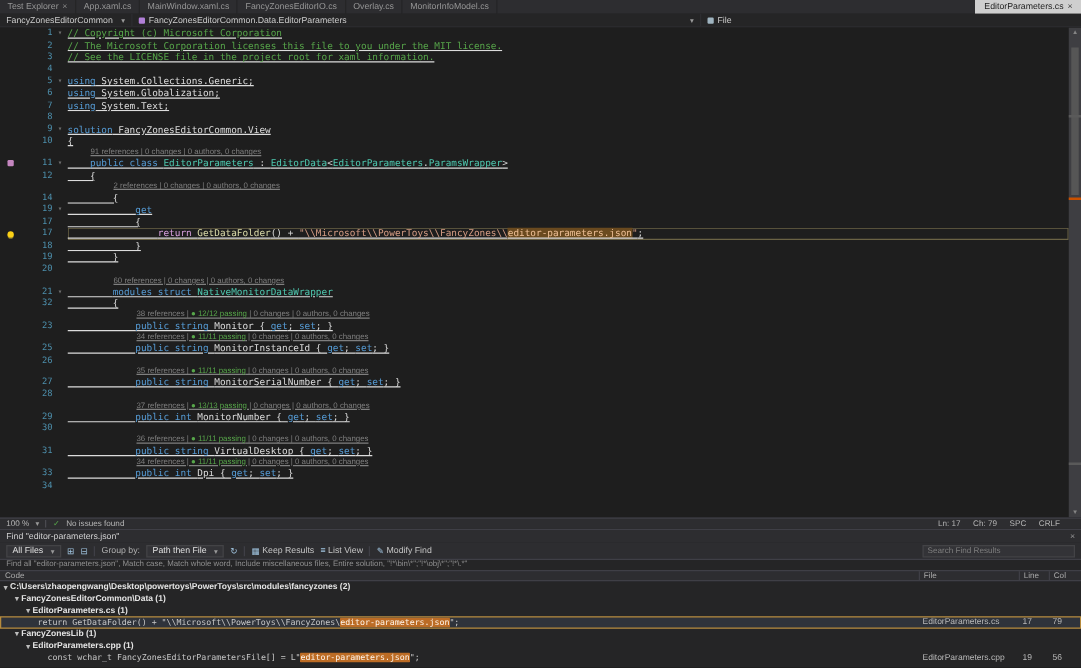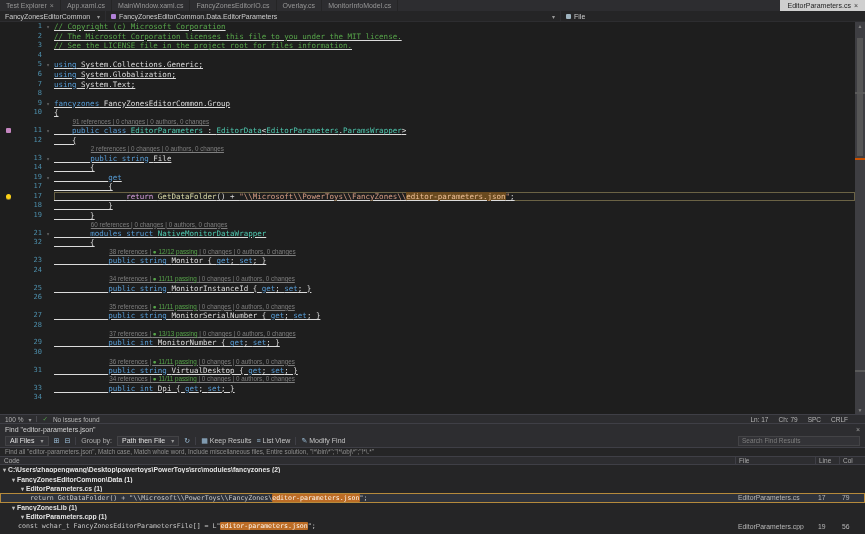--- a/index.html
+++ b/index.html
@@ -136,45 +136,44 @@
     <div class="nav-sec nav-member">
       <span class="glyph-sq glyph-member"></span>
       <span>File</span>
     </div>
   </div>
 
   <div class="editor-wrap">
     <div class="editor-code">
         <div class="code-row"><span class="gutter"><span class="margin"></span><span class="lnum">1</span><span class="fold">▾</span></span><span class="codetext"><span class="tk-cm">// Copyright (c) Microsoft Corporation</span></span></div>
         <div class="code-row"><span class="gutter"><span class="margin"></span><span class="lnum">2</span><span class="fold"></span></span><span class="codetext"><span class="tk-cm">// The Microsoft Corporation licenses this file to you under the MIT license.</span></span></div>
-        <div class="code-row"><span class="gutter"><span class="margin"></span><span class="lnum">3</span><span class="fold"></span></span><span class="codetext"><span class="tk-cm">// See the LICENSE file in the project root for files information.</span></span></div>
+        <div class="code-row"><span class="gutter"><span class="margin"></span><span class="lnum">3</span><span class="fold"></span></span><span class="codetext"><span class="tk-cm">// See the LICENSE file in the project root for xaml information.</span></span></div>
         <div class="code-row"><span class="gutter"><span class="margin"></span><span class="lnum">4</span><span class="fold"></span></span><span class="codetext"></span></div>
         <div class="code-row"><span class="gutter"><span class="margin"></span><span class="lnum">5</span><span class="fold">▾</span></span><span class="codetext"><span class="tk-kw">using</span><span class="tk-pl"> System.Collections.Generic;</span></span></div>
         <div class="code-row"><span class="gutter"><span class="margin"></span><span class="lnum">6</span><span class="fold"></span></span><span class="codetext"><span class="tk-kw">using</span><span class="tk-pl"> System.Globalization;</span></span></div>
         <div class="code-row"><span class="gutter"><span class="margin"></span><span class="lnum">7</span><span class="fold"></span></span><span class="codetext"><span class="tk-kw">using</span><span class="tk-pl"> System.Text;</span></span></div>
         <div class="code-row"><span class="gutter"><span class="margin"></span><span class="lnum">8</span><span class="fold"></span></span><span class="codetext"></span></div>
-        <div class="code-row"><span class="gutter"><span class="margin"></span><span class="lnum">9</span><span class="fold">▾</span></span><span class="codetext"><span class="tk-kw">fancyzones</span><span class="tk-pl"> FancyZonesEditorCommon.Group</span></span></div>
+        <div class="code-row"><span class="gutter"><span class="margin"></span><span class="lnum">9</span><span class="fold">▾</span></span><span class="codetext"><span class="tk-kw">solution</span><span class="tk-pl"> FancyZonesEditorCommon.View</span></span></div>
         <div class="code-row"><span class="gutter"><span class="margin"></span><span class="lnum">10</span><span class="fold"></span></span><span class="codetext"><span class="tk-pl">{</span></span></div>
         <div class="lens-row"><span class="gutter"><span class="margin"></span><span class="lnum"></span><span class="fold"></span></span><span class="codetext" style="padding-left: 18.4px;"><span class="tk-lens">91 references | 0 changes | 0 authors, 0 changes</span></span></div>
         <div class="code-row"><span class="gutter"><span class="margin"><span class="badge-icon"></span></span><span class="lnum">11</span><span class="fold">▾</span></span><span class="codetext"><span class="tk-pl">    </span><span class="tk-kw">public class </span><span class="tk-ty">EditorParameters</span><span class="tk-pl"> : </span><span class="tk-ty">EditorData</span><span class="tk-pl">&lt;</span><span class="tk-ty">EditorParameters</span><span class="tk-pl">.</span><span class="tk-ty">ParamsWrapper</span><span class="tk-pl">&gt;</span></span></div>
         <div class="code-row"><span class="gutter"><span class="margin"></span><span class="lnum">12</span><span class="fold"></span></span><span class="codetext"><span class="tk-pl">    {</span></span></div>
         <div class="lens-row"><span class="gutter"><span class="margin"></span><span class="lnum"></span><span class="fold"></span></span><span class="codetext" style="padding-left: 36.8px;"><span class="tk-lens">2 references | 0 changes | 0 authors, 0 changes</span></span></div>
-        <div class="code-row"><span class="gutter"><span class="margin"></span><span class="lnum">13</span><span class="fold">▾</span></span><span class="codetext"><span class="tk-pl">        </span><span class="tk-kw">public string </span><span class="tk-pl">File</span></span></div>
         <div class="code-row"><span class="gutter"><span class="margin"></span><span class="lnum">14</span><span class="fold"></span></span><span class="codetext"><span class="tk-pl">        {</span></span></div>
         <div class="code-row"><span class="gutter"><span class="margin"></span><span class="lnum">19</span><span class="fold">▾</span></span><span class="codetext"><span class="tk-pl">            </span><span class="tk-kw">get</span></span></div>
         <div class="code-row"><span class="gutter"><span class="margin"></span><span class="lnum">17</span><span class="fold"></span></span><span class="codetext"><span class="tk-pl">            {</span></span></div>
         <div class="code-row current"><span class="gutter"><span class="margin"><span class="bulb-icon"></span></span><span class="lnum">17</span><span class="fold"></span></span><span class="codetext"><span class="tk-pl">                </span><span class="tk-ctl">return </span><span class="tk-meth">GetDataFolder</span><span class="tk-pl">() + </span><span class="tk-str">"\\Microsoft\\PowerToys\\FancyZones\\</span><span class="tk-strmatch">editor-parameters.json</span><span class="tk-str">"</span><span class="tk-pl">;</span></span></div>
         <div class="code-row"><span class="gutter"><span class="margin"></span><span class="lnum">18</span><span class="fold"></span></span><span class="codetext"><span class="tk-pl">            }</span></span></div>
         <div class="code-row"><span class="gutter"><span class="margin"></span><span class="lnum">19</span><span class="fold"></span></span><span class="codetext"><span class="tk-pl">        }</span></span></div>
+        <div class="code-row"><span class="gutter"><span class="margin"></span><span class="lnum">20</span><span class="fold"></span></span><span class="codetext"></span></div>
         <div class="lens-row"><span class="gutter"><span class="margin"></span><span class="lnum"></span><span class="fold"></span></span><span class="codetext" style="padding-left: 36.8px;"><span class="tk-lens">60 references | 0 changes | 0 authors, 0 changes</span></span></div>
         <div class="code-row"><span class="gutter"><span class="margin"></span><span class="lnum">21</span><span class="fold">▾</span></span><span class="codetext"><span class="tk-pl">        </span><span class="tk-kw">modules struct </span><span class="tk-ty">NativeMonitorDataWrapper</span></span></div>
         <div class="code-row"><span class="gutter"><span class="margin"></span><span class="lnum">32</span><span class="fold"></span></span><span class="codetext"><span class="tk-pl">        {</span></span></div>
         <div class="lens-row"><span class="gutter"><span class="margin"></span><span class="lnum"></span><span class="fold"></span></span><span class="codetext" style="padding-left: 55.2px;"><span class="tk-lens">38 references | </span><span class="tk-lensok">● 12/12 passing</span><span class="tk-lens"> | 0 changes | 0 authors, 0 changes</span></span></div>
         <div class="code-row"><span class="gutter"><span class="margin"></span><span class="lnum">23</span><span class="fold"></span></span><span class="codetext"><span class="tk-pl">            </span><span class="tk-kw">public string </span><span class="tk-pl">Monitor { </span><span class="tk-kw">get</span><span class="tk-pl">; </span><span class="tk-kw">set</span><span class="tk-pl">; }</span></span></div>
-        <div class="code-row"><span class="gutter"><span class="margin"></span><span class="lnum">24</span><span class="fold"></span></span><span class="codetext"></span></div>
         <div class="lens-row"><span class="gutter"><span class="margin"></span><span class="lnum"></span><span class="fold"></span></span><span class="codetext" style="padding-left: 55.2px;"><span class="tk-lens">34 references | </span><span class="tk-lensok">● 11/11 passing</span><span class="tk-lens"> | 0 changes | 0 authors, 0 changes</span></span></div>
         <div class="code-row"><span class="gutter"><span class="margin"></span><span class="lnum">25</span><span class="fold"></span></span><span class="codetext"><span class="tk-pl">            </span><span class="tk-kw">public string </span><span class="tk-pl">MonitorInstanceId { </span><span class="tk-kw">get</span><span class="tk-pl">; </span><span class="tk-kw">set</span><span class="tk-pl">; }</span></span></div>
         <div class="code-row"><span class="gutter"><span class="margin"></span><span class="lnum">26</span><span class="fold"></span></span><span class="codetext"></span></div>
         <div class="lens-row"><span class="gutter"><span class="margin"></span><span class="lnum"></span><span class="fold"></span></span><span class="codetext" style="padding-left: 55.2px;"><span class="tk-lens">35 references | </span><span class="tk-lensok">● 11/11 passing</span><span class="tk-lens"> | 0 changes | 0 authors, 0 changes</span></span></div>
         <div class="code-row"><span class="gutter"><span class="margin"></span><span class="lnum">27</span><span class="fold"></span></span><span class="codetext"><span class="tk-pl">            </span><span class="tk-kw">public string </span><span class="tk-pl">MonitorSerialNumber { </span><span class="tk-kw">get</span><span class="tk-pl">; </span><span class="tk-kw">set</span><span class="tk-pl">; }</span></span></div>
         <div class="code-row"><span class="gutter"><span class="margin"></span><span class="lnum">28</span><span class="fold"></span></span><span class="codetext"></span></div>
         <div class="lens-row"><span class="gutter"><span class="margin"></span><span class="lnum"></span><span class="fold"></span></span><span class="codetext" style="padding-left: 55.2px;"><span class="tk-lens">37 references | </span><span class="tk-lensok">● 13/13 passing</span><span class="tk-lens"> | 0 changes | 0 authors, 0 changes</span></span></div>
         <div class="code-row"><span class="gutter"><span class="margin"></span><span class="lnum">29</span><span class="fold"></span></span><span class="codetext"><span class="tk-pl">            </span><span class="tk-kw">public int </span><span class="tk-pl">MonitorNumber { </span><span class="tk-kw">get</span><span class="tk-pl">; </span><span class="tk-kw">set</span><span class="tk-pl">; }</span></span></div>
         <div class="code-row"><span class="gutter"><span class="margin"></span><span class="lnum">30</span><span class="fold"></span></span><span class="codetext"></span></div>
         <div class="lens-row"><span class="gutter"><span class="margin"></span><span class="lnum"></span><span class="fold"></span></span><span class="codetext" style="padding-left: 55.2px;"><span class="tk-lens">36 references | </span><span class="tk-lensok">● 11/11 passing</span><span class="tk-lens"> | 0 changes | 0 authors, 0 changes</span></span></div>
@@ -282,21 +281,21 @@
           <span class="col-line"></span>
           <span class="col-col"></span>
         </div>
         <div class="fp-row group">
           <span class="col-code" style="padding-left: 21px;"><span class="tw">▾</span><span>EditorParameters.cpp (1)</span></span>
           <span class="col-file"></span>
           <span class="col-line"></span>
           <span class="col-col"></span>
         </div>
         <div class="fp-row result">
-          <span class="col-code" style="padding-left: 18px; align-items: center;"><span class="rc">const wchar_t FancyZonesEditorParametersFile[] = L"</span><span class="rc match">editor-parameters.json</span><span class="rc">";</span></span>
+          <span class="col-code" style="padding-left: 38px; align-items: center;"><span class="rc">const wchar_t FancyZonesEditorParametersFile[] = L"</span><span class="rc match">editor-parameters.json</span><span class="rc">";</span></span>
           <span class="col-file">EditorParameters.cpp</span>
           <span class="col-line">19</span>
           <span class="col-col">56</span>
         </div>
       </div>
   </div>
 
 </div>
 
 </body></html>

